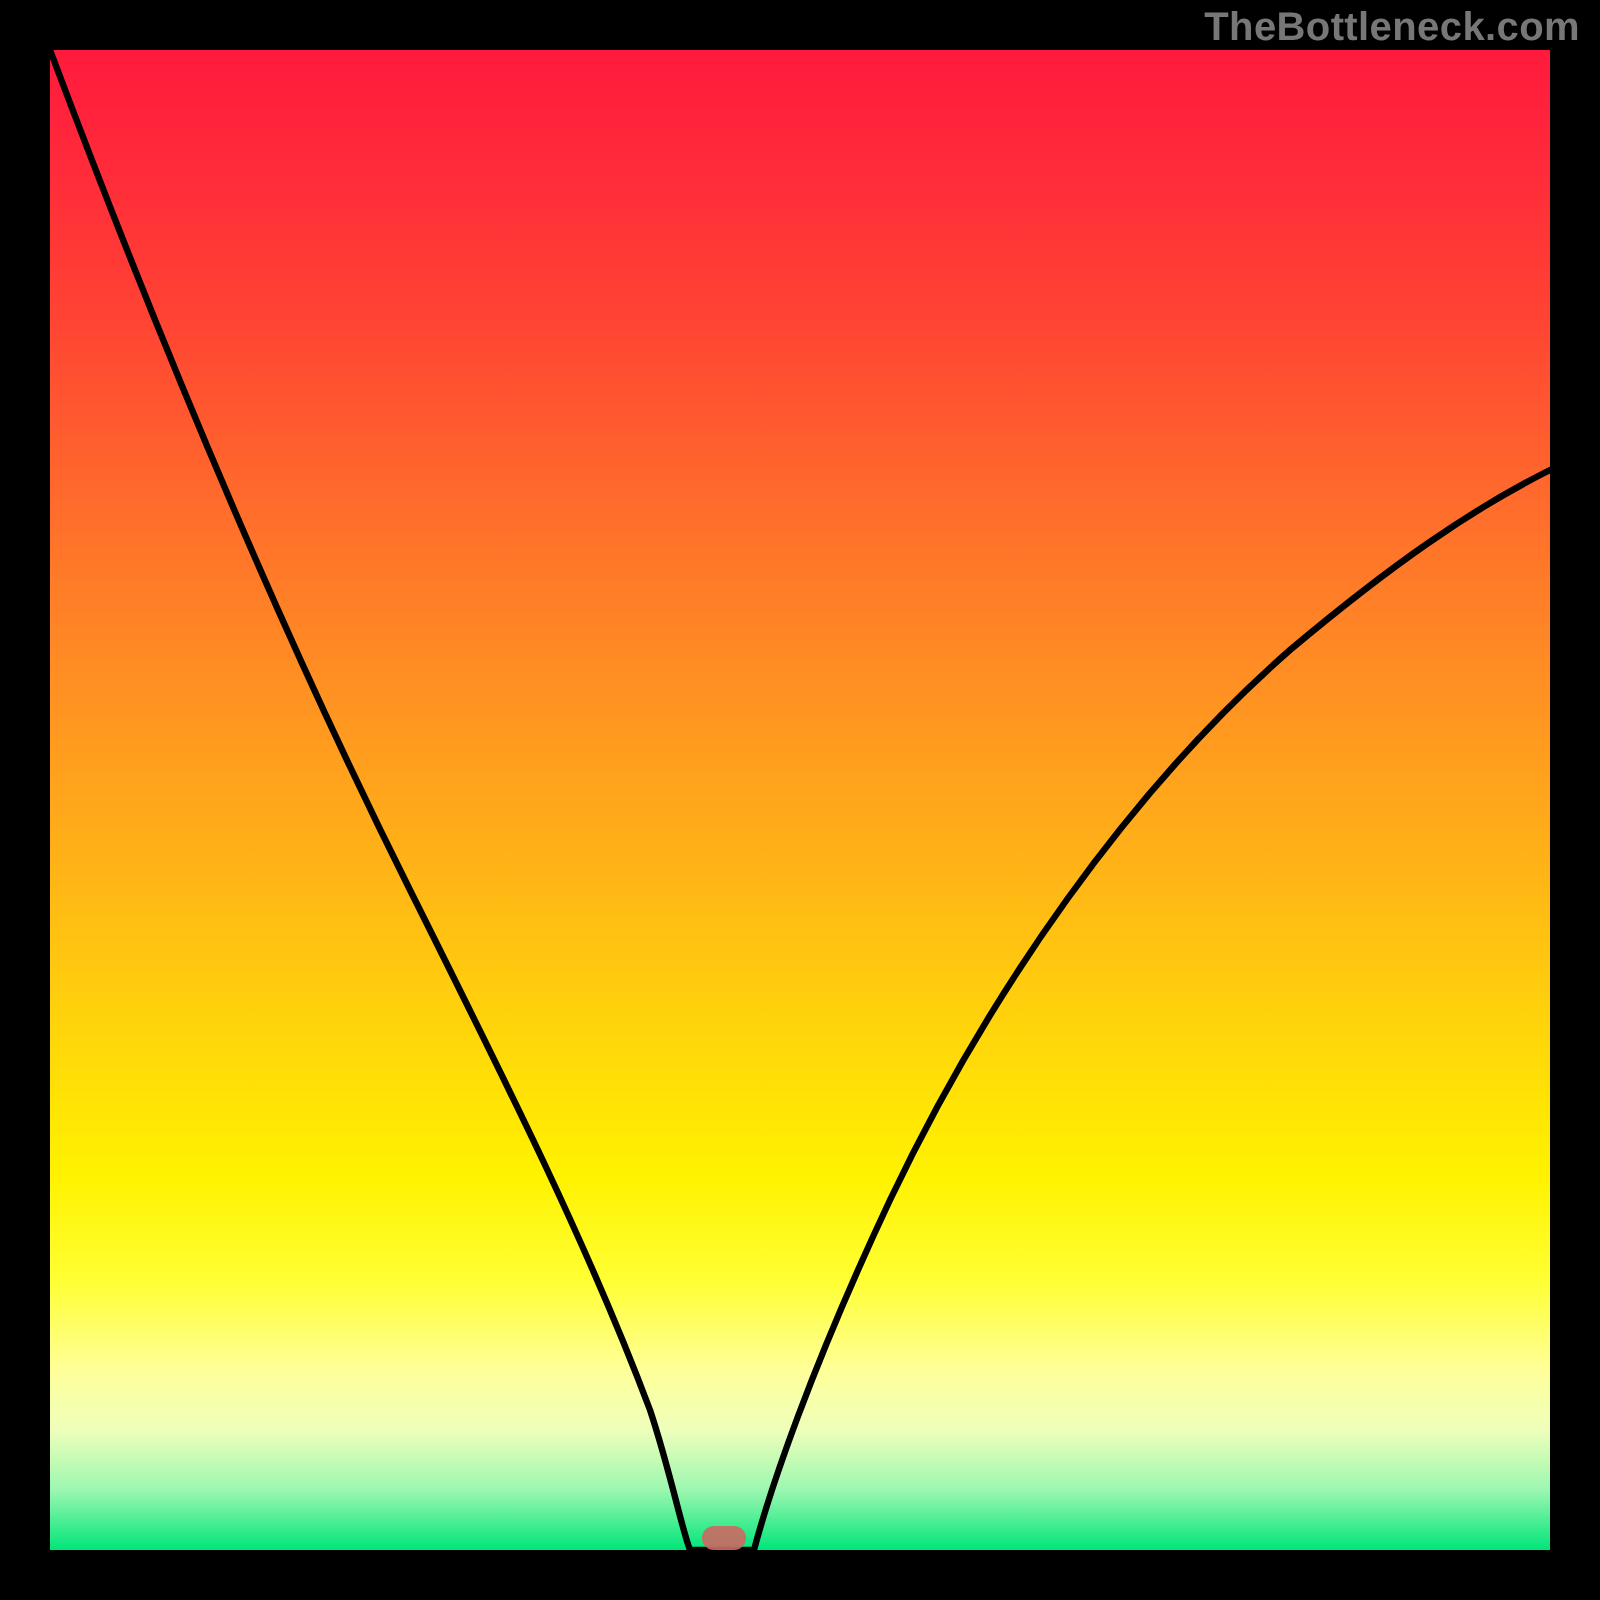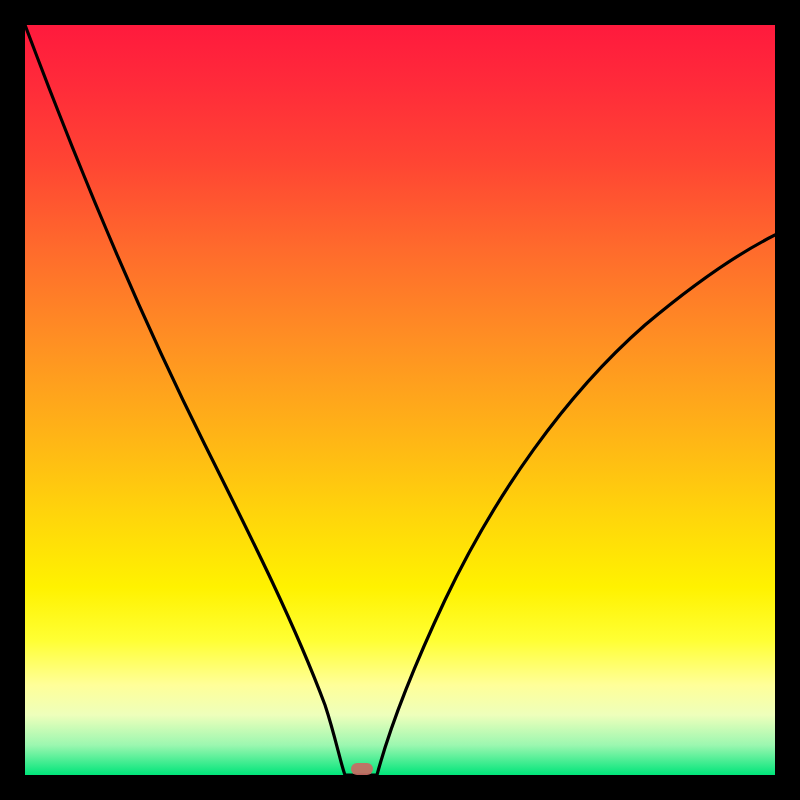--- a/index.html
+++ b/index.html
@@ -66,20 +66,21 @@
     height: 12px;
     border-radius: 6px;
     background: #c96a63;
     opacity: 0.92;
   }
 </style>
 </head>
 <body>
 
 <div class="frame">
+  <div class="watermark">TheBottleneck.com</div>
 
   <div class="plot">
 
     <svg class="curve" viewBox="0 0 750 750" preserveAspectRatio="none">
       <path d="M 0 0
                C 60 160, 120 300, 180 420
                C 230 520, 270 600, 300 680
                C 310 710, 316 740, 320 750
                L 352 750
                C 360 720, 380 660, 420 575

